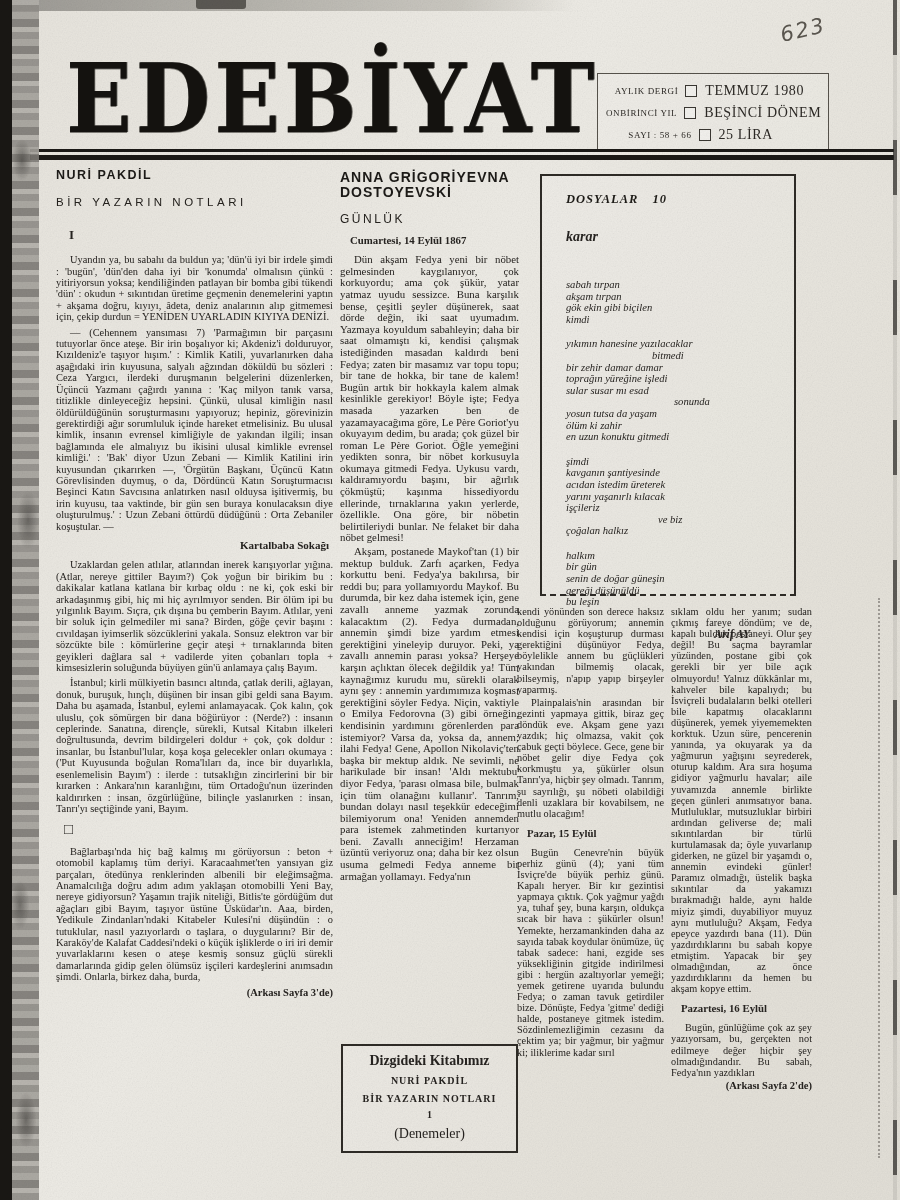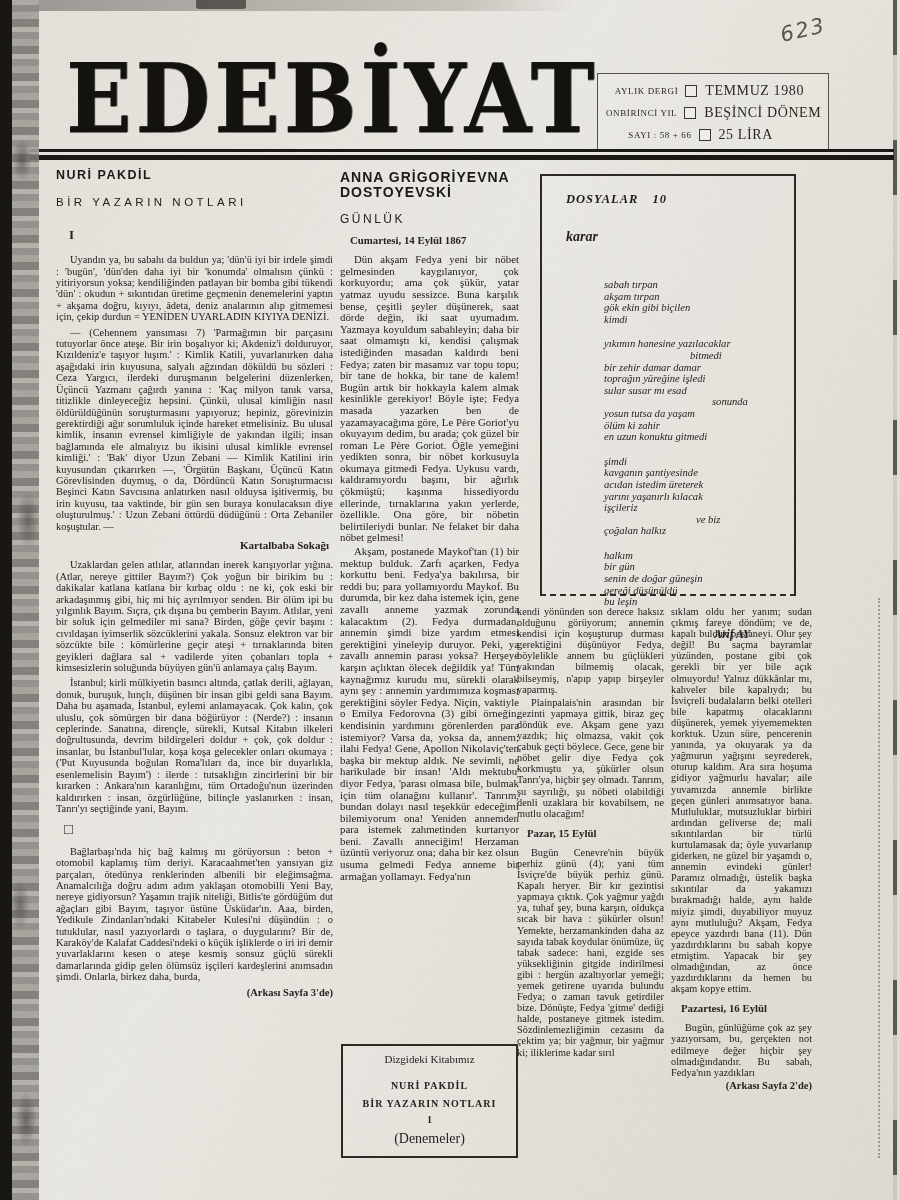--- a/index.html
+++ b/index.html
@@ -62,29 +62,29 @@
   .datehead{font-weight:bold;font-size:10.8px;margin:9px 0 8px 0;text-indent:10px;}
   .col2 p, .col3 p, .col4 p{margin-bottom:2px;}
   .col3{left:517px;top:606px;width:147px;font-size:10.3px;line-height:11.1px;}
   .col4{left:671px;top:606px;width:141px;font-size:10.3px;line-height:11.1px;}
   
   .poembox{position:absolute;left:540px;top:174px;width:256px;height:422px;z-index:2;box-sizing:border-box;
     border:2px solid #2e2b26;border-bottom:2px dashed #2e2b26;padding:16px 18px 0 24px;background:rgba(255,255,255,.08);font-style:italic;}
   .pb-header{font-weight:bold;font-size:12.5px;letter-spacing:1px;word-spacing:10px;margin-bottom:22px;color:#1d1b17;}
   .pb-title{font-weight:bold;font-size:14px;margin-bottom:34px;}
   .stanza{margin-bottom:13px;}
-  .pl{font-size:10.6px;line-height:11.6px;margin-left:38px;}
+  .pl{font-size:10.6px;line-height:11.6px;}
   .pl-ind1{padding-left:86px;}
   .pl-ind2{padding-left:108px;}
   .pl-ind3{padding-left:92px;}
   .pb-author{font-weight:bold;font-size:11.5px;text-align:right;padding-right:26px;margin-top:20px;}
   
   .bookad{position:absolute;left:341px;top:1044px;width:177px;z-index:2;box-sizing:border-box;
     border:2px solid #2e2b26;padding:7px 6px 9px 6px;text-align:center;background:rgba(255,255,255,.1);}
-  .ba-kicker{font-weight:normal;font-size:11px;margin-bottom:15px;}
+  .ba-kicker{font-weight:bold;font-size:14px;margin-bottom:6px;}
   .ba-author{font-weight:bold;font-size:10px;letter-spacing:1px;margin-bottom:7px;}
   .ba-title{font-weight:bold;font-size:10px;letter-spacing:1px;margin-bottom:5px;}
   .ba-vol{font-weight:bold;font-size:10px;margin-bottom:6px;}
   .ba-genre{font-size:14px;}
 </style>
 </head>
 <body>
 
 <div class="page">
 

